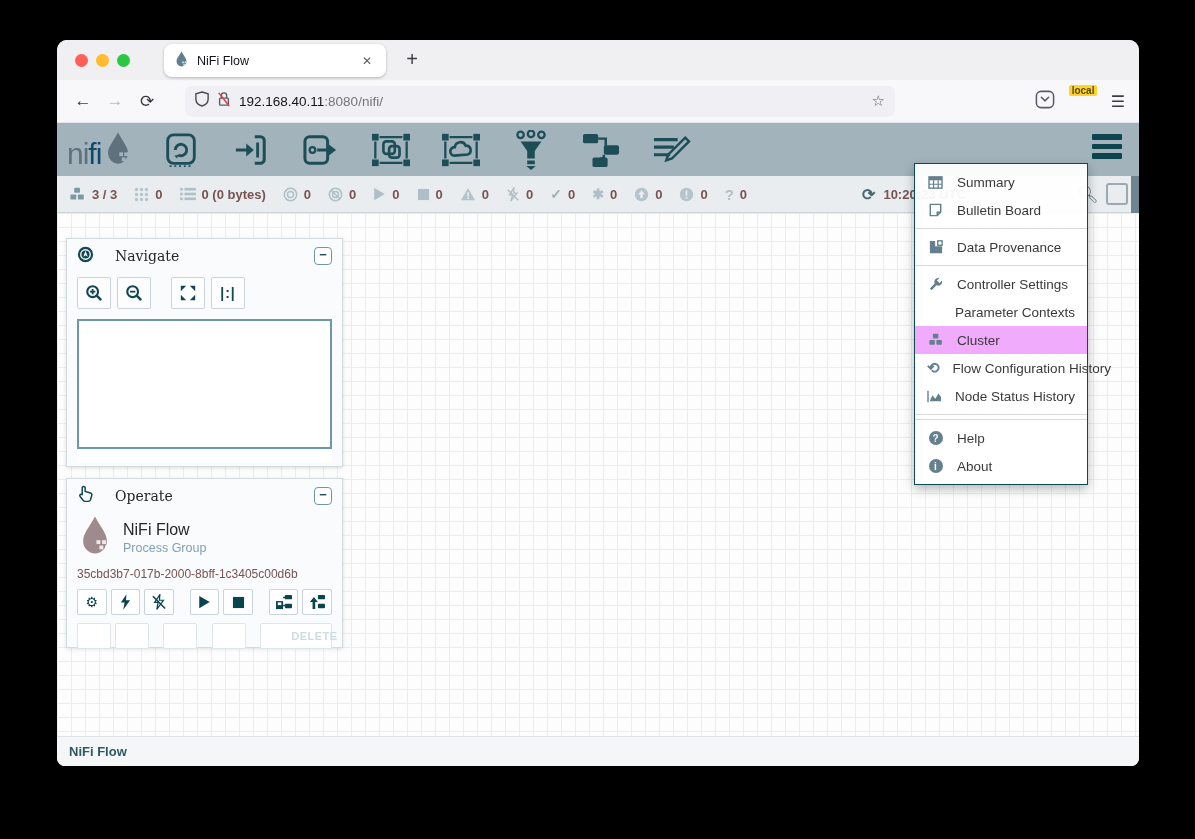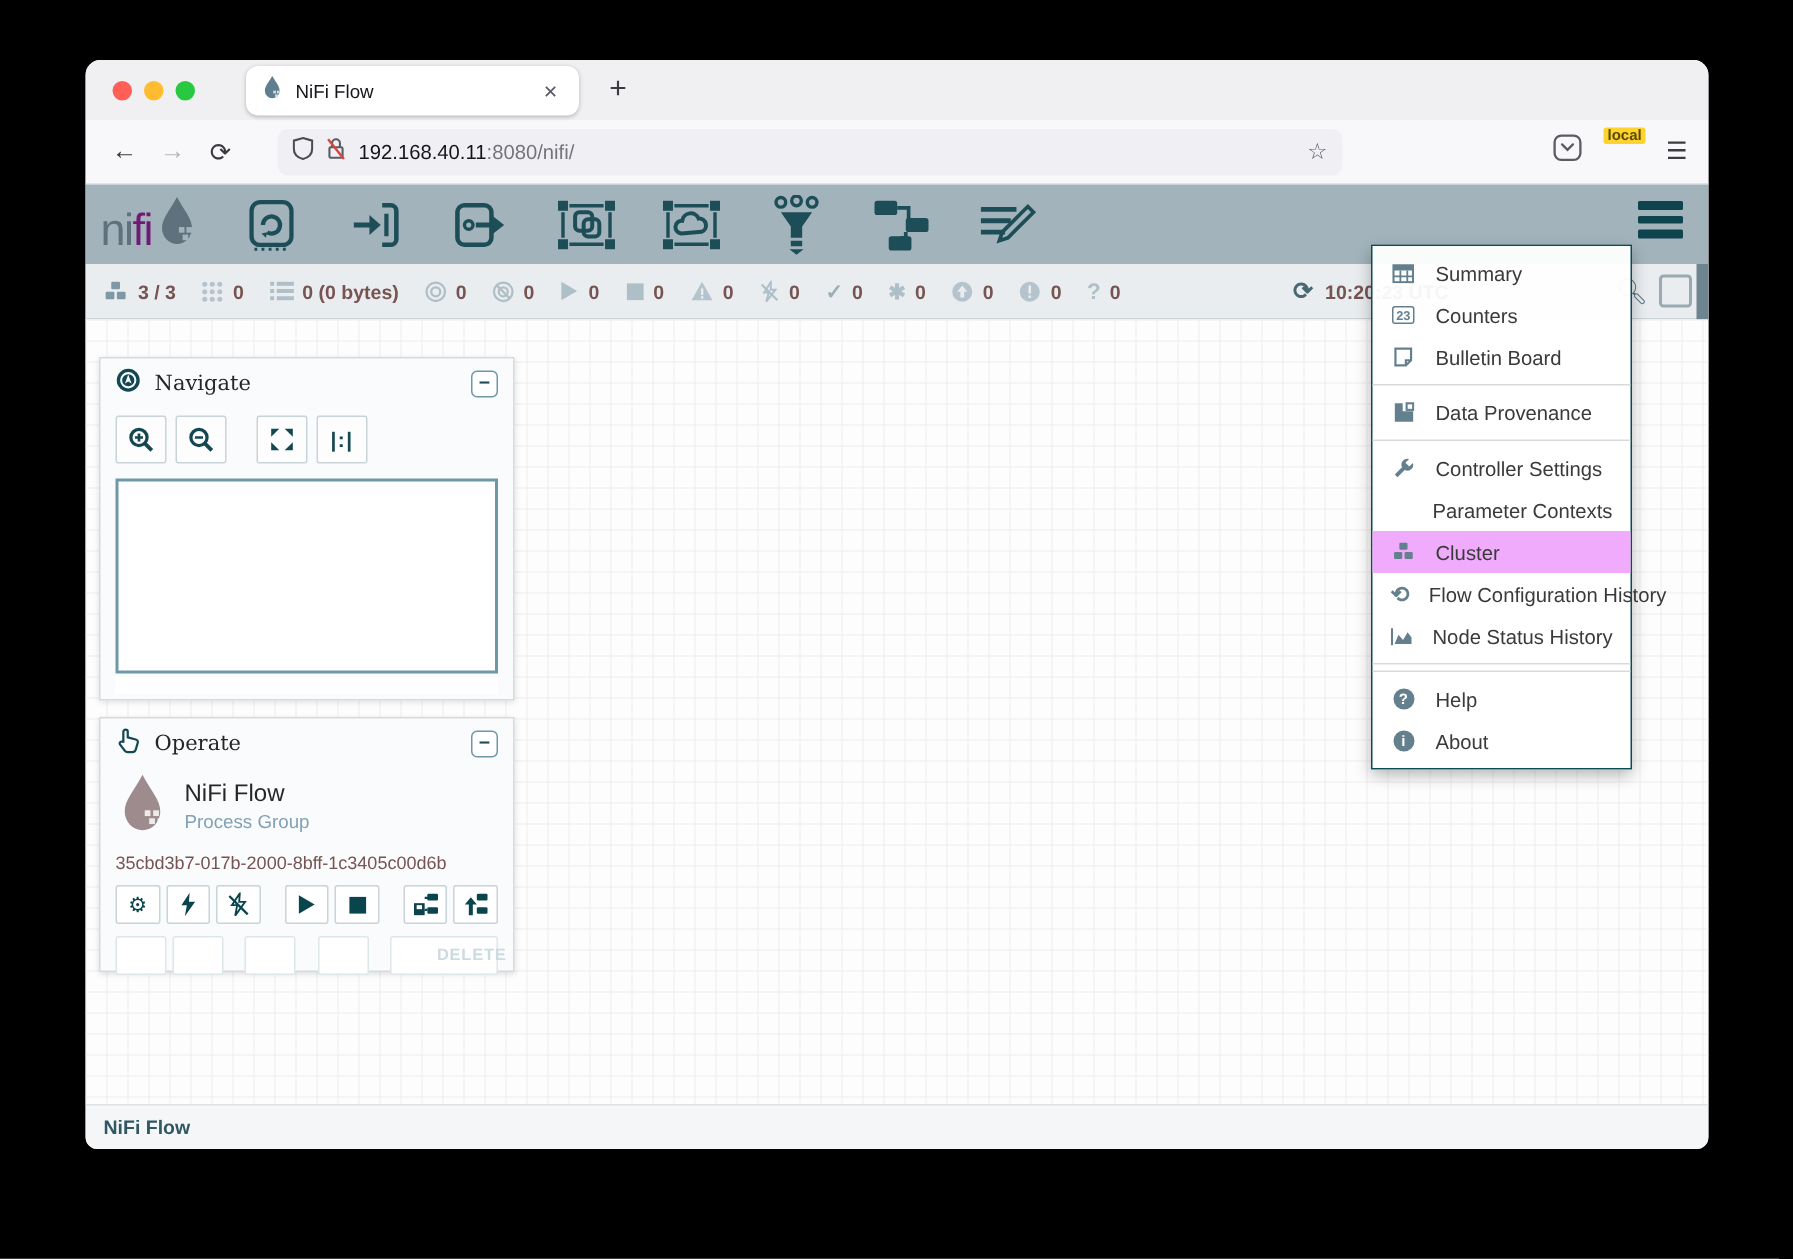--- a/index.html
+++ b/index.html
@@ -31,21 +31,21 @@
   .nav-right { display:flex; align-items:center; margin-left:auto; gap:16px; padding-right:4px; }
   .avatar-wrap { position:relative; width:24px; height:24px; }
   .avatar { width:22px; height:22px; border-radius:50%; background:radial-gradient(circle at 50% 38%, #f5b356 55%, #e08a2e); margin-top:4px; }
   .profile-badge { position:absolute; top:-4px; left:-2px; background:#ffd32e; color:#5a4a00; font-size:10px; font-weight:bold; padding:0 3px; border-radius:2px; }
   .ff-menu { font-size:16px; color:#3b3b42; }
 
   
   .nifi-toolbar { height:53px; background:#a2b3bb; display:flex; align-items:center; padding:0 10px; position:relative; flex:none; }
   .logo { display:flex; align-items:flex-end; margin-right:26px; }
   .logo-text { font-size:30px; font-weight:normal; letter-spacing:-1px; line-height:30px; }
-  .logo-ni { color:#5e717c; } .logo-fi { color:#701a75; }
+  .logo-ni { color:#5e717c; } .logo-fi { color:#0c4a6e; }
   .tool-icons { display:flex; align-items:center; gap:26px; }
   .tool-btn { width:44px; height:40px; display:flex; align-items:center; justify-content:center; }
   .nifi-burger { position:absolute; left:1035px; top:11px; display:flex; flex-direction:column; gap:4px; cursor:pointer; }
   .nifi-burger div { width:30px; height:5.5px; background:#0e444d; border-radius:1px; }
 
   
   .statusbar { height:37px; background:#e9edf0; border-bottom:1px solid #ccd4d8; display:flex; align-items:center;
     padding:0 12px; position:relative; flex:none; }
   .stat { display:flex; align-items:center; gap:6px; margin-right:17px; }
   .stat-val { font-size:13px; font-weight:bold; color:#775351; white-space:nowrap; }
@@ -56,21 +56,21 @@
   .search-faint { position:absolute; left:1020px; top:8px; font-size:17px; color:#5a7683; }
   .searchbox-faint { position:absolute; left:1049px; top:7px; width:22px; height:22px; border:2px solid #9aaab3; border-radius:3px; }
   .edge-strip { position:absolute; left:1074px; top:0; width:8px; height:37px; background:#6e8490; }
 
   
   .canvas { flex:1; position:relative; background:#fdfdfd;
     background-image:linear-gradient(#ececec 1px, transparent 1px), linear-gradient(90deg,#ececec 1px, transparent 1px);
     background-size:14px 14px; }
 
   .panel { position:absolute; width:277px; background:#fafbfc; border:1px solid #d4dbdf; box-shadow:0 1px 4px rgba(0,0,0,.13); }
-  .panel-head { height:34px; display:flex; align-items:center; padding:0 10px; gap:9px; }
+  .panel-head { height:34px; display:flex; align-items:center; padding:0 10px; gap:21px; }
   .panel-title { font-family:"DejaVu Serif", serif; font-size:14px; color:#262626; flex:1; }
   .collapse-btn { width:18px; height:18px; border:1.5px solid #7096a6; border-radius:4px; color:#1d4e58;
     font-size:13px; line-height:14px; text-align:center; font-weight:bold; background:#fff; }
 
   .navigate { left:9px; top:25px; height:229px; }
   .nav-tools { display:flex; gap:6px; padding:4px 10px 8px; }
   .sq-btn { width:34px; height:32px; background:#fdfdfd; border:1px solid #c9d4d8; border-radius:2px;
     display:flex; align-items:center; justify-content:center; color:#134752; font-weight:bold; }
   .gap-before { margin-left:14px; }
   .one-one { font-size:14px; letter-spacing:1px; }
@@ -627,26 +627,20 @@
             <rect x="1" y="1" width="15" height="4" fill="#64808e"></rect>
             <line x1="6.3" y1="5" x2="6.3" y2="14" stroke="#64808e" stroke-width="1.4"></line>
             <line x1="11.6" y1="5" x2="11.6" y2="14" stroke="#64808e" stroke-width="1.4"></line>
             <line x1="1" y1="9.5" x2="16" y2="9.5" stroke="#64808e" stroke-width="1.4"></line>
           </svg>
       </span>
       <span class="gmenu-label">Summary</span>
     </div>
     <div class="gmenu-item">
       <span class="gmenu-ico">
-        <span class="counter-badge">23</span>
-      </span>
-      <span class="gmenu-label">Counters</span>
-    </div>
-    <div class="gmenu-item">
-      <span class="gmenu-ico">
         <svg width="13" height="14" viewBox="0 0 15 16">
             <path d="M1.5 1.5 H13.5 V10.5 L9.5 14.5 H1.5 Z" fill="none" stroke="#64808e" stroke-width="1.7"></path>
             <path d="M13.5 10.5 H9.5 V14.5" fill="none" stroke="#64808e" stroke-width="1.7"></path>
           </svg>
       </span>
       <span class="gmenu-label">Bulletin Board</span>
     </div>
     <div class="gmenu-sep"></div>
     <div class="gmenu-item">
       <span class="gmenu-ico">

